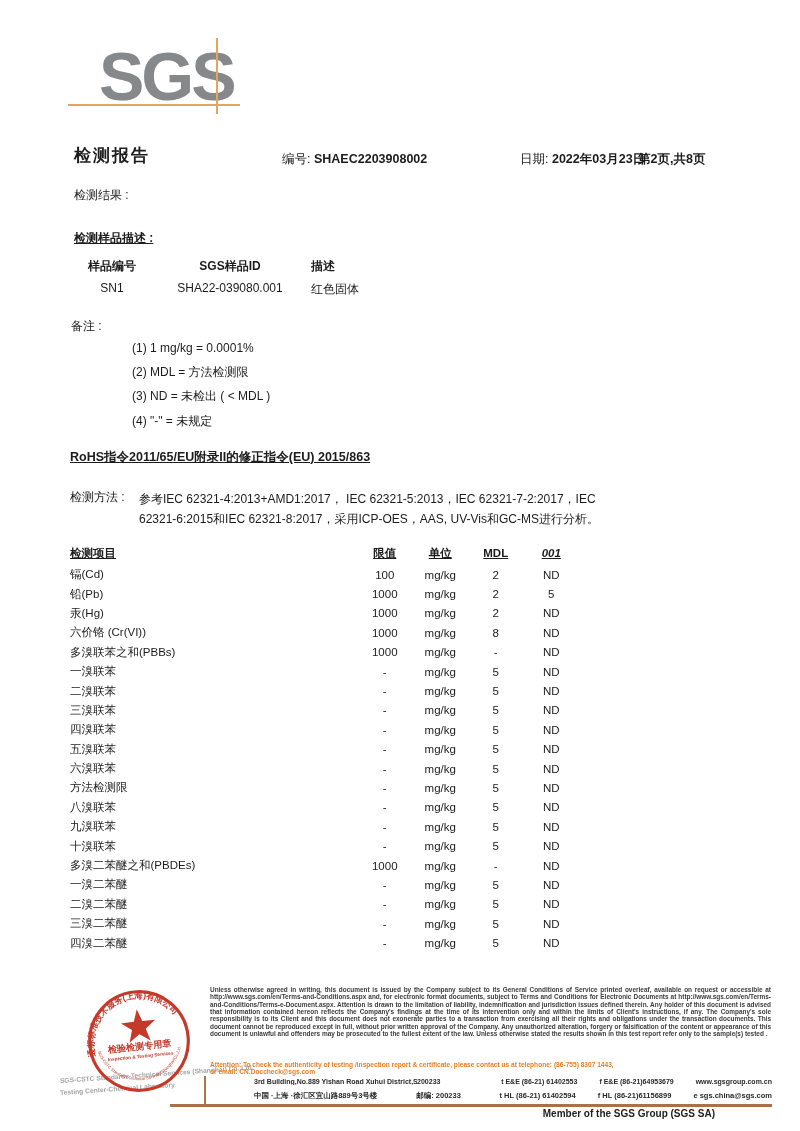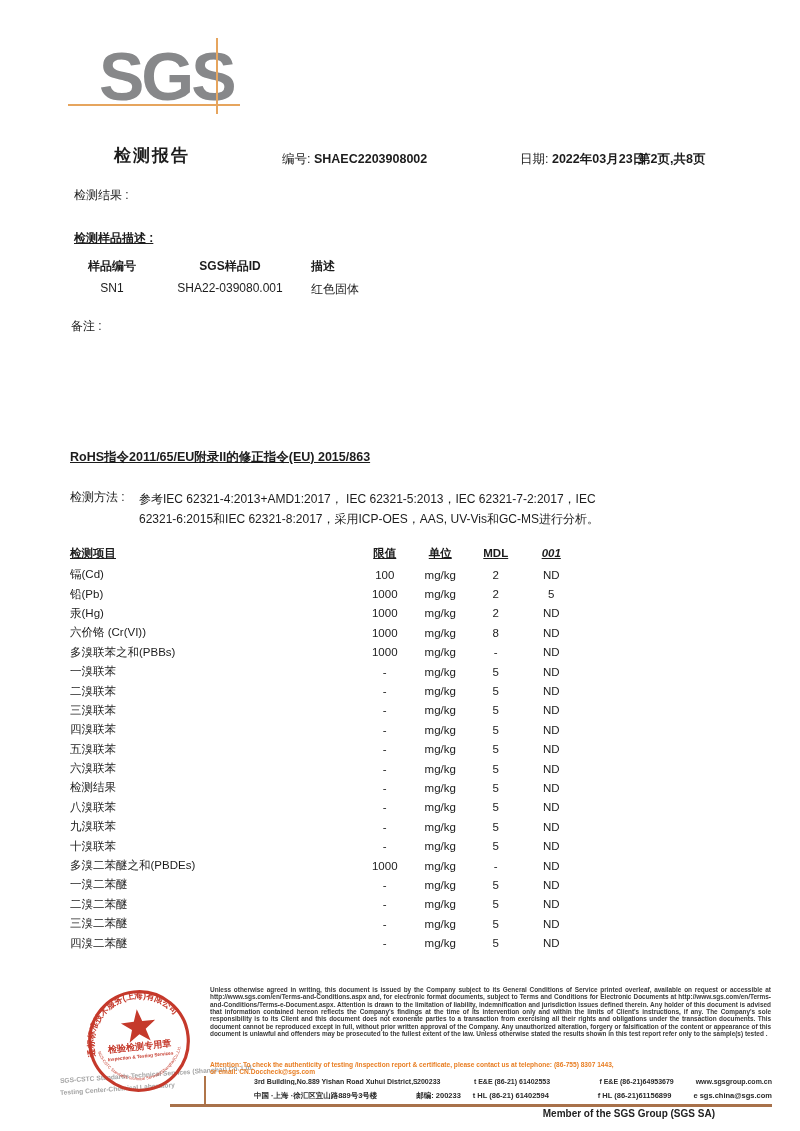--- a/index.html
+++ b/index.html
@@ -4,21 +4,21 @@
 <style>
   html,body{margin:0;padding:0;background:#e8e8e8;}
   .page{position:relative;width:800px;height:1131px;background:#ffffff;margin:0 auto;
         font-family:"Liberation Sans","DejaVu Sans",sans-serif;color:#1c1c1c;overflow:hidden;}
   .abs{position:absolute;}
   
   .sgs-logo{left:99px;top:42px;font-size:68px;font-weight:bold;color:#87888a;letter-spacing:-3px;line-height:1;}
   .orange-h{left:68px;top:104px;width:172px;height:2px;background:#e6a55e;}
   .orange-v{left:216px;top:38px;width:2px;height:76px;background:#e6a55e;}
   
-  .doc-title{left:74px;top:144px;font-size:17px;font-weight:bold;letter-spacing:2px;margin-left:40px;}
+  .doc-title{left:74px;top:144px;font-size:17px;font-weight:bold;letter-spacing:2px;}
   .hline{font-size:12.5px;top:151px;}
   .hline b{font-weight:bold;}
   
   .lbl{font-size:12px;}
   .u{text-decoration:underline;}
   .sec-title{font-weight:600;}
   
   .s-c1{left:71px;width:82px;text-align:center;}
   .s-c2{left:156px;width:148px;text-align:center;}
   .s-c3{left:311px;width:180px;text-align:left;}
@@ -39,21 +39,21 @@
   .rhead .rc3{font-weight:bold;}
   .rhead .rc4{font-style:italic;font-weight:bold;}
   
   .legal{left:210px;top:986px;width:561px;font-size:6.45px;line-height:7.35px;
          font-weight:bold;text-align:justify;color:#3b3b3b;}
   .attention{left:210px;top:1061px;width:561px;font-size:6.6px;line-height:7.3px;
          font-weight:bold;color:#e87e23;}
   .addr-row{left:210px;width:562px;display:flex;font-size:7px;font-weight:600;color:#2a2a2a;white-space:nowrap;}
   .a1{width:178px;overflow:hidden;margin-left:44px;}
   .a2{width:62px;}
-  .a3{width:113px;}
+  .a3{width:113px;text-align:right;}
   .a4{width:105px;padding-left:22px;}
   .a5{flex:1;}
   .vbar{left:204px;top:1076px;width:2px;height:29px;background:#b0754a;}
   .bline{left:170px;top:1104px;width:602px;height:2.5px;background:#a8714a;}
   .member{left:480px;top:1108px;width:235px;text-align:right;font-size:10px;font-weight:bold;color:#222;}
   .grayco{color:#a5a5a5;font-size:6.7px;font-weight:bold;transform:rotate(-4deg);transform-origin:left;white-space:nowrap;}
   .stamp{left:86px;top:988px;width:106px;height:106px;transform:rotate(-6deg);}
 </style>
 </head>
 <body>
@@ -79,20 +79,26 @@
 
   <div class="abs lbl u sec-title" style="left:74px;top:230px;">检测样品描述 :</div>
   <div class="abs s-head s-c1">样品编号</div>
   <div class="abs s-head s-c2">SGS样品ID</div>
   <div class="abs s-head s-c3">描述</div>
   <div class="abs s-row s-c1">SN1</div>
   <div class="abs s-row s-c2">SHA22-039080.001</div>
   <div class="abs s-row s-c3">红色固体</div>
 
   <div class="abs lbl" style="left:71px;top:318px;">备注 :</div>
+  <div class="abs notes">
+    <div>(1) 1 mg/kg = 0.0001%</div>
+    <div>(2) MDL = 方法检测限</div>
+    <div>(3) ND = 未检出 ( &lt; MDL )</div>
+    <div>(4) "-" = 未规定</div>
+  </div>
 
   <div class="abs rohs-title">RoHS指令2011/65/EU附录II的修正指令(EU) 2015/863</div>
   <div class="abs lbl" style="left:70px;top:489px;">检测方法 :</div>
   <div class="abs method" style="left:139px;top:489px;width:540px;">
     <div>参考IEC 62321-4:2013+AMD1:2017， IEC 62321-5:2013，IEC 62321-7-2:2017，IEC</div>
     <div>62321-6:2015和IEC 62321-8:2017，采用ICP-OES，AAS, UV-Vis和GC-MS进行分析。</div>
   </div>
 
   <div class="abs rtable">
     <div class="rrow rhead">
@@ -174,21 +180,21 @@
           <div class="rc4">ND</div>
         </div>
         <div class="rrow">
           <div class="rc0">六溴联苯</div>
           <div class="rc1">-</div>
           <div class="rc2">mg/kg</div>
           <div class="rc3">5</div>
           <div class="rc4">ND</div>
         </div>
         <div class="rrow">
-          <div class="rc0">检测结果</div>
+          <div class="rc0">方法检测限</div>
           <div class="rc1">-</div>
           <div class="rc2">mg/kg</div>
           <div class="rc3">5</div>
           <div class="rc4">ND</div>
         </div>
         <div class="rrow">
           <div class="rc0">八溴联苯</div>
           <div class="rc1">-</div>
           <div class="rc2">mg/kg</div>
           <div class="rc3">5</div>

